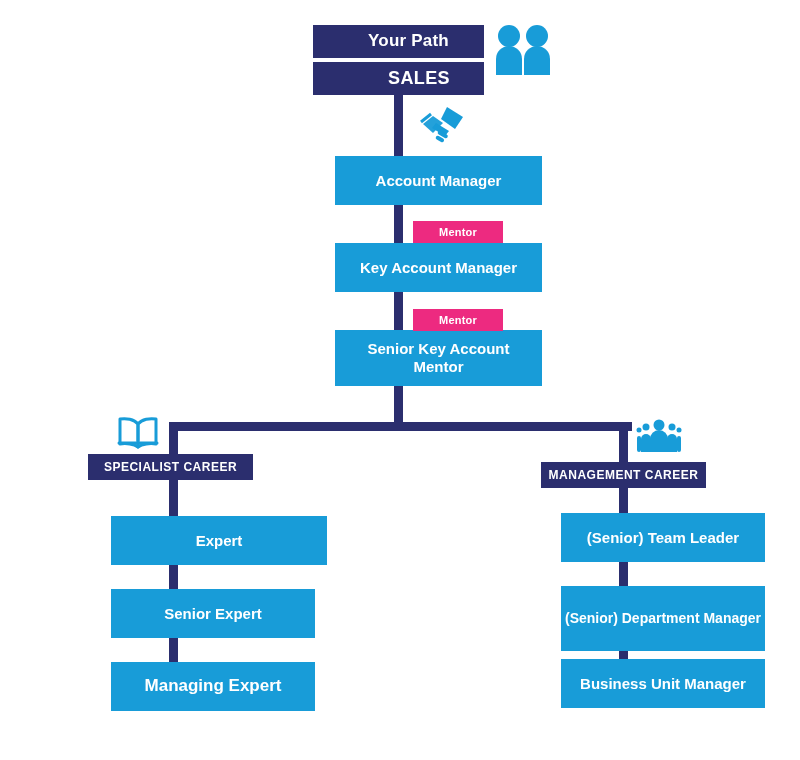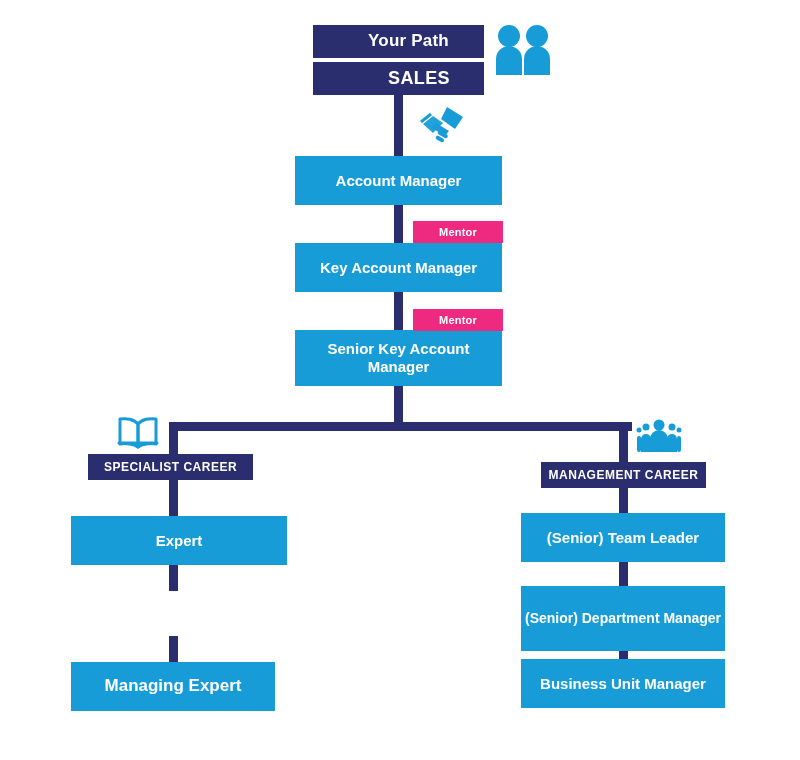--- a/index.html
+++ b/index.html
@@ -30,20 +30,21 @@
     justify-content: center;
     text-align: center;
     color: #ffffff;
     z-index: 3;
     line-height: 1.18;
   }
 
   .box-blue {
     background: #189cd8;
     font-weight: bold;
+    margin-left: 40px;
   }
 
   .box-navy {
     background: #2b2e6e;
     font-weight: bold;
   }
 
   
   .hdr-yourpath {
     left: 313px;
@@ -262,21 +263,21 @@
   </div>
 
   <div class="box box-blue n-account-manager">Account Manager</div>
 
   <div class="badge-mentor badge-mentor-1">Mentor</div>
 
   <div class="box box-blue n-key-account-manager">Key Account Manager</div>
 
   <div class="badge-mentor badge-mentor-2">Mentor</div>
 
-  <div class="box box-blue n-senior-key-account-manager">Senior Key Account Manager</div>
+  <div class="box box-blue n-senior-key-account-manager">Senior Key Account Mentor</div>
 
   <div class="icon icon-book">
     <svg width="44" height="34" viewBox="0 0 44 34" xmlns="http://www.w3.org/2000/svg">
       <g fill="none" stroke="#189cd8" stroke-width="3" stroke-linejoin="round">
         <path d="M22 8 C18 3 10 2 4 3 V28 C10 27 18 28 22 31 Z"></path>
         <path d="M22 8 C26 3 34 2 40 3 V28 C34 27 26 28 22 31 Z"></path>
       </g>
       <path d="M3 27 H20 M24 27 H41" stroke="#189cd8" stroke-width="3" stroke-linecap="round"></path>
     </svg>
   </div>
@@ -297,20 +298,21 @@
         <circle cx="23" cy="7" r="5.5"></circle>
         <path d="M14 34 V21 a9 9 0 0 1 18 0 V34 Z"></path>
       </g>
     </svg>
   </div>
 
   <div class="lbl-career lbl-management">MANAGEMENT CAREER</div>
 
   <div class="box box-blue n-expert">Expert</div>
 
+  <div class="box box-blue n-senior-expert">Senior Expert</div>
 
   <div class="box box-blue n-managing-expert">Managing Expert</div>
 
   <div class="box box-blue n-team-leader">(Senior) Team Leader</div>
 
   <div class="box box-blue n-department-manager">(Senior) Department Manager</div>
 
   <div class="box box-blue n-business-unit-manager">Business Unit Manager</div>
 
 </div>

